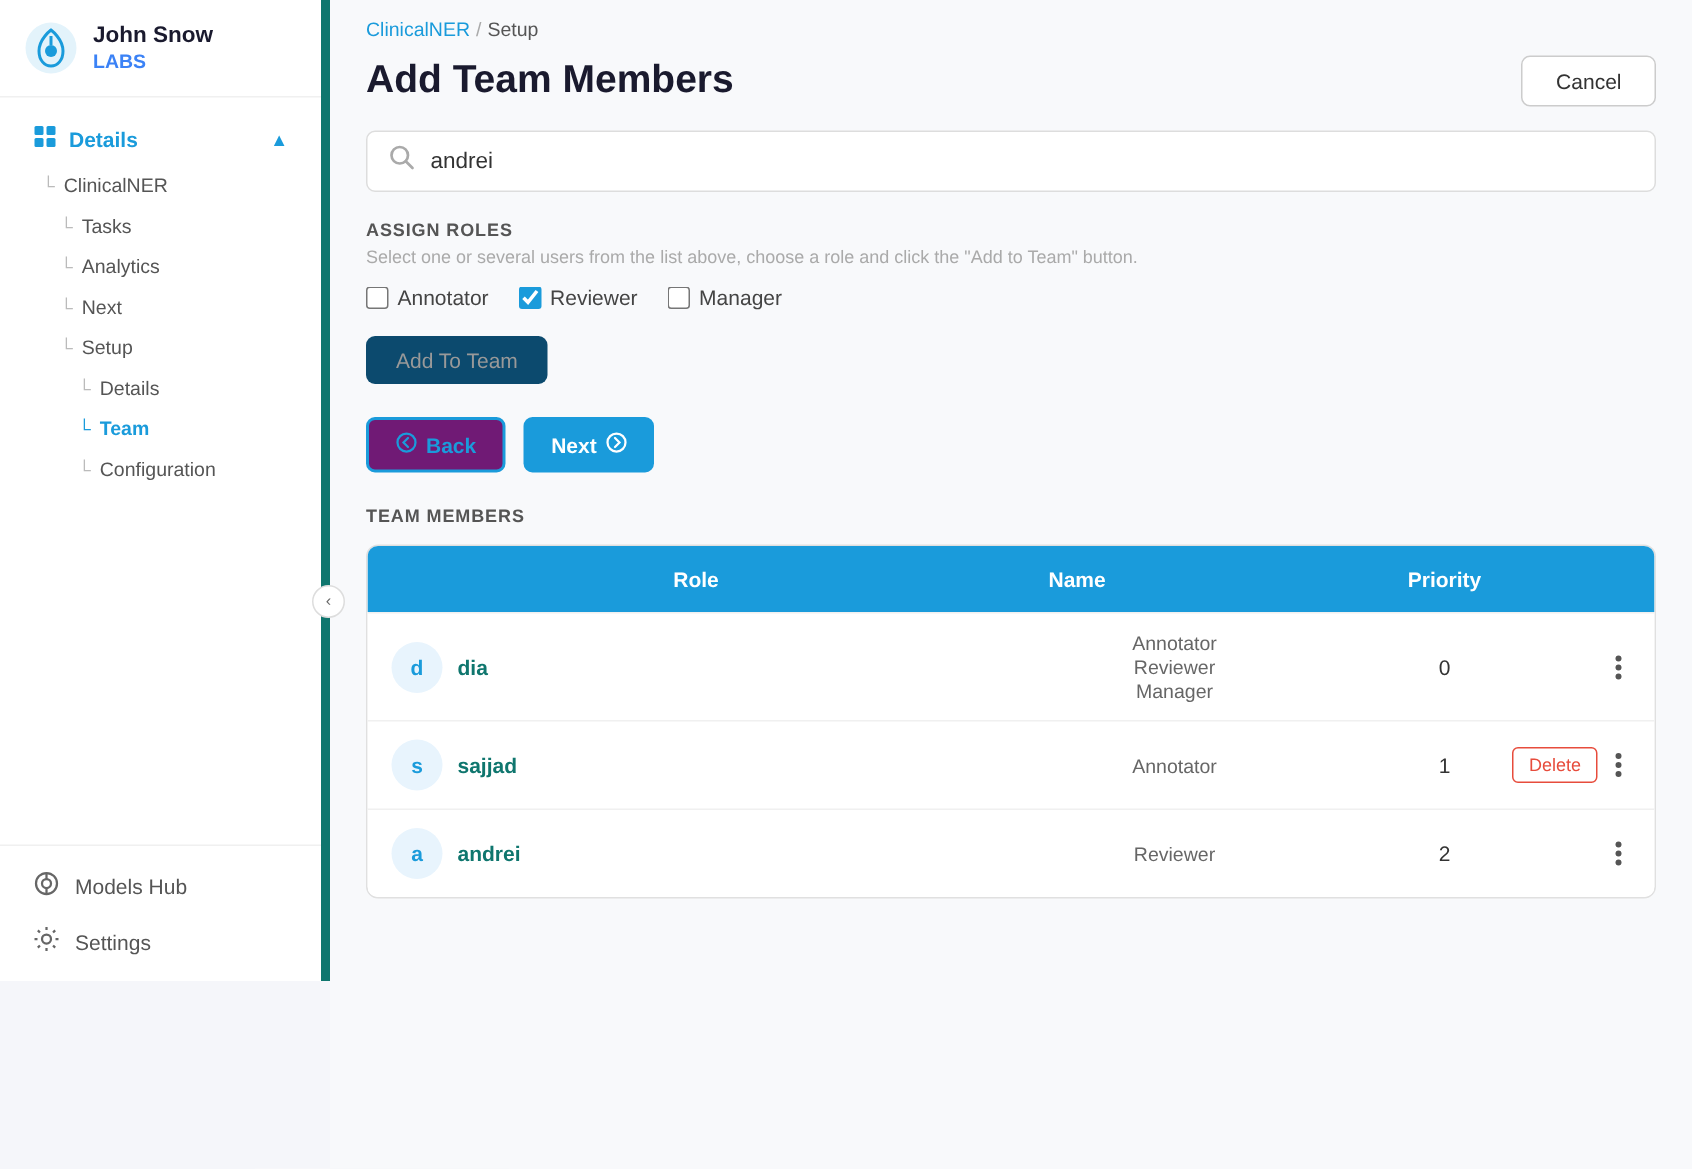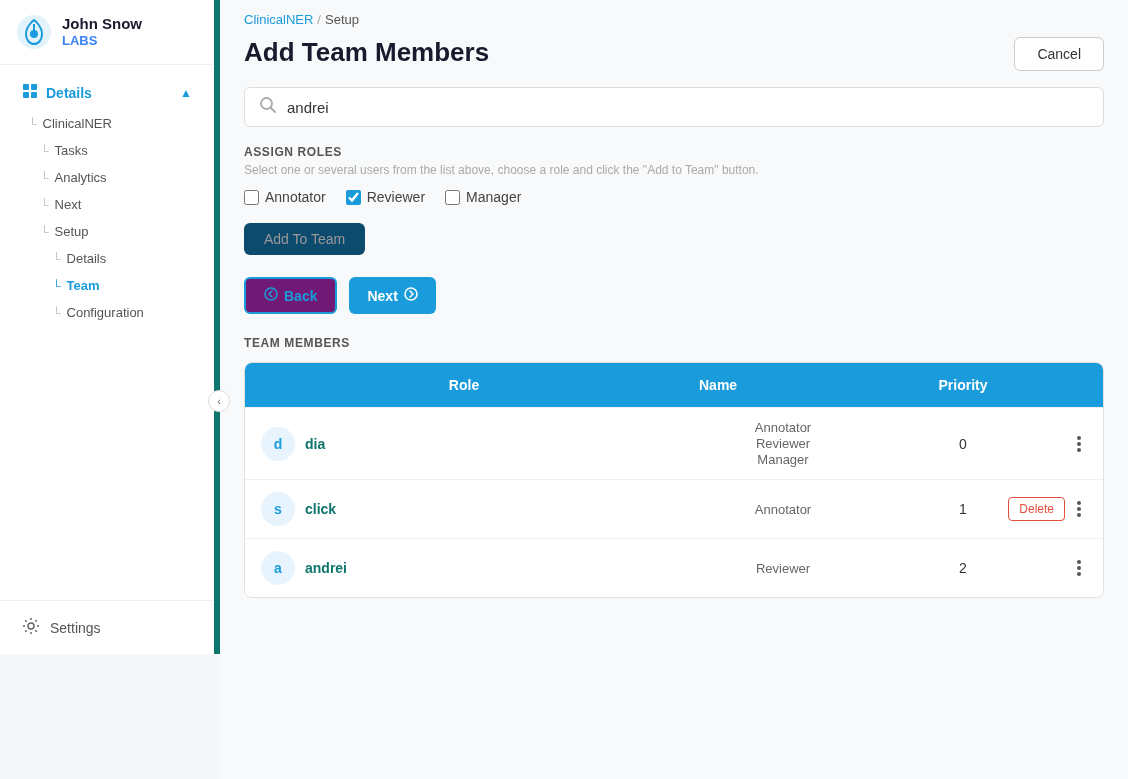--- a/index.html
+++ b/index.html
@@ -332,20 +332,31 @@
         <span>Team</span>
       </div>
       <div style="padding: 6px 16px 6px 52px; font-size: 13px; color: #555; cursor: pointer; display: flex; align-items: center;">
         <span style="margin-right:6px; color:#bbb; font-size:12px;">└</span>
         <span>Configuration</span>
       </div>
     </div>
   </div>
 
   <div class="sidebar-bottom">
+    <div class="bottom-item">
+      <span>
+        <svg width="18" height="18" viewBox="0 0 18 18" fill="none">
+          <circle cx="9" cy="9" r="7" stroke="#666" stroke-width="1.5" fill="none"></circle>
+          <circle cx="9" cy="9" r="3" stroke="#666" stroke-width="1.5" fill="none"></circle>
+          <line x1="9" y1="2" x2="9" y2="6" stroke="#666" stroke-width="1.5"></line>
+          <line x1="9" y1="12" x2="9" y2="16" stroke="#666" stroke-width="1.5"></line>
+        </svg>
+      </span>
+      <span>Models Hub</span>
+    </div>
     <div class="bottom-item">
       <span>
         <svg width="18" height="18" viewBox="0 0 18 18" fill="none">
           <circle cx="9" cy="9" r="3" stroke="#666" stroke-width="1.5" fill="none"></circle>
           <path d="M9 1v2M9 15v2M1 9h2M15 9h2M3.22 3.22l1.41 1.41M13.37 13.37l1.41 1.41M3.22 14.78l1.41-1.41M13.37 4.63l1.41-1.41" stroke="#666" stroke-width="1.5"></path>
         </svg>
       </span>
       <span>Settings</span>
     </div>
   </div>
@@ -444,21 +455,21 @@
             <span class="dot"></span>
             <span class="dot"></span>
             <span class="dot"></span>
           </button>
         </div>
       </div>
 
       <div class="table-row-wrap">
         <div class="td member-cell">
           <div class="avatar-circle">s</div>
-          <span class="member-name">click</span>
+          <span class="member-name">sajjad</span>
         </div>
         <div class="td roles-cell">
           <span>Annotator</span>
         </div>
         <div class="td priority-cell">1</div>
         <div class="td action-cell">
           <button class="delete-btn">Delete</button>
           <button class="dots-btn">
             <span class="dot"></span>
             <span class="dot"></span>

